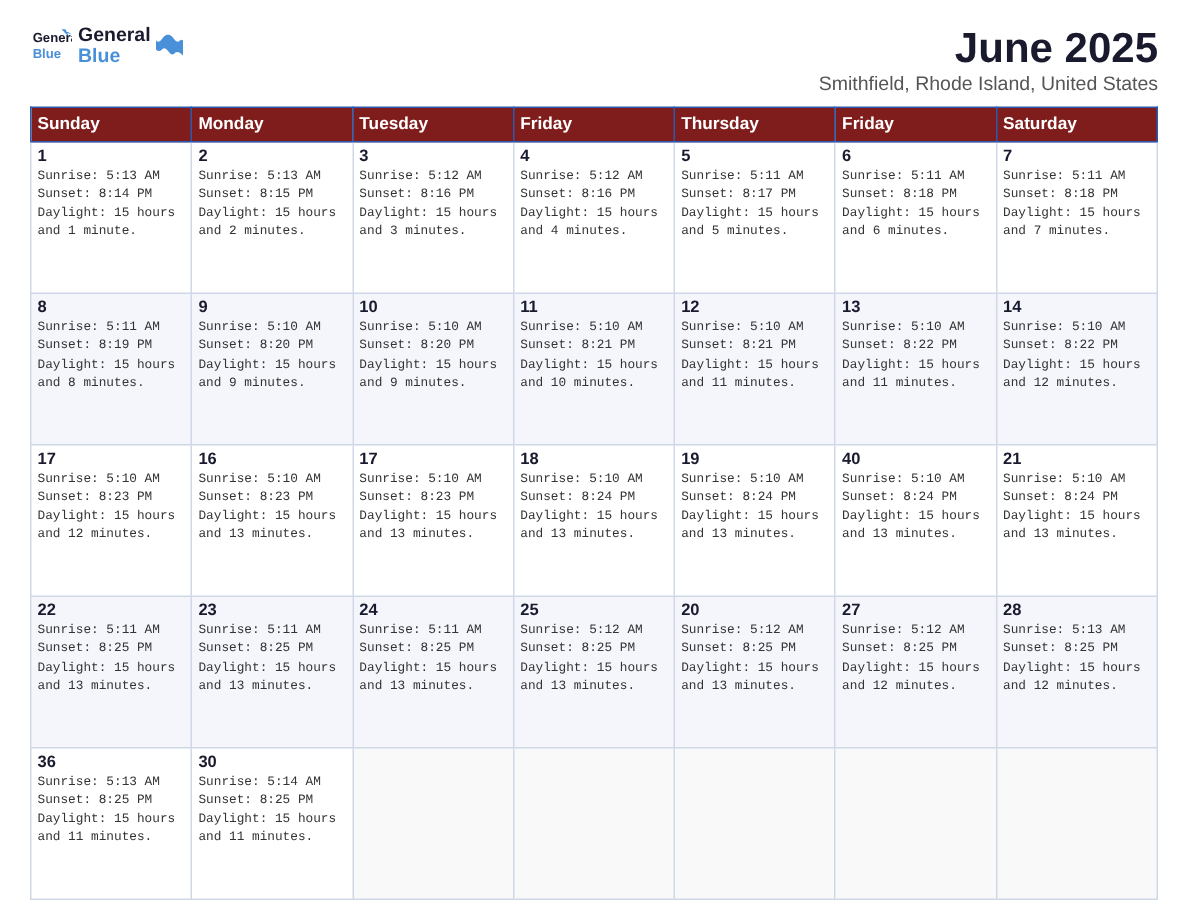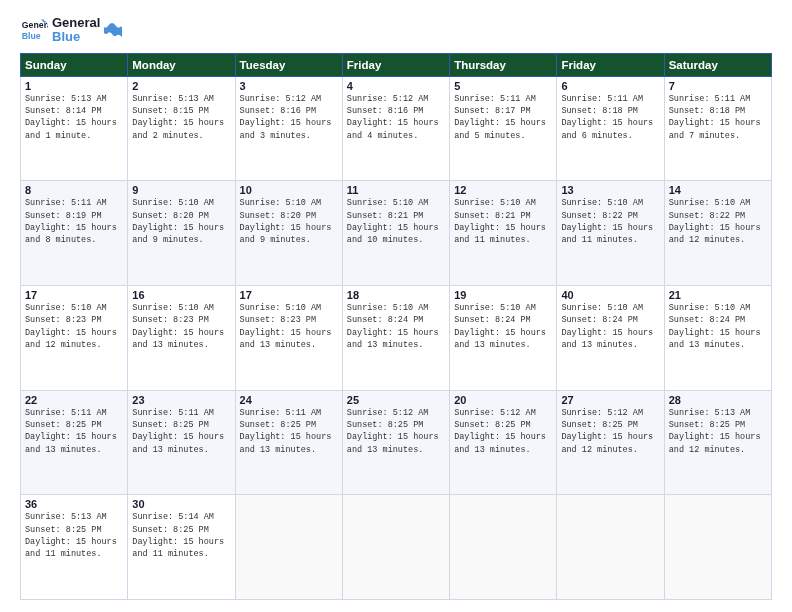--- a/index.html
+++ b/index.html
@@ -43,21 +43,21 @@
     .subtitle {
       font-size: 13px;
       color: #555;
     }
     .calendar-table {
       width: 100%;
       border-collapse: collapse;
       flex: 1;
     }
     .calendar-table thead th {
-      background: #14532d;
+      background: #7f1d1d;
       color: #fff;
       font-size: 11.5px;
       font-weight: bold;
       padding: 5px 4px;
       text-align: left;
       border: 1px solid #2a5aaf;
     }
     .calendar-table tbody td {
       border: 1px solid #d0d8e8;
       vertical-align: top;
@@ -100,20 +100,24 @@
         <polygon points="26,6 32,8 29,6" fill="#4a90d9"></polygon>
       </svg>
       <div style="display:flex;flex-direction:column;line-height:1.1">
         <span style="font-size:13px;font-weight:bold;color:#1a1a2e;">General</span>
         <span style="font-size:13px;font-weight:bold;color:#4a90d9;">Blue</span>
       </div>
       <svg width="18" height="14" viewBox="0 0 18 14">
         <path d="M8 0 Q10 0 12 3 Q14 6 16 4 Q17 3 18 4 L18 14 Q14 10 12 13 Q10 14 8 11 Q6 8 4 10 Q2 12 0 10 L0 4 Q2 6 4 3 Q6 0 8 0Z" fill="#4a90d9"></path>
       </svg>
     </div>
+    <div class="title-block">
+      <div class="main-title">June 2025</div>
+      <div class="subtitle">Smithfield, Rhode Island, United States</div>
+    </div>
   </div>
 
   <table class="calendar-table">
     <thead>
       <tr>
         <th>Sunday</th>
         <th>Monday</th>
         <th>Tuesday</th>
         <th>Friday</th>
         <th>Thursday</th>

